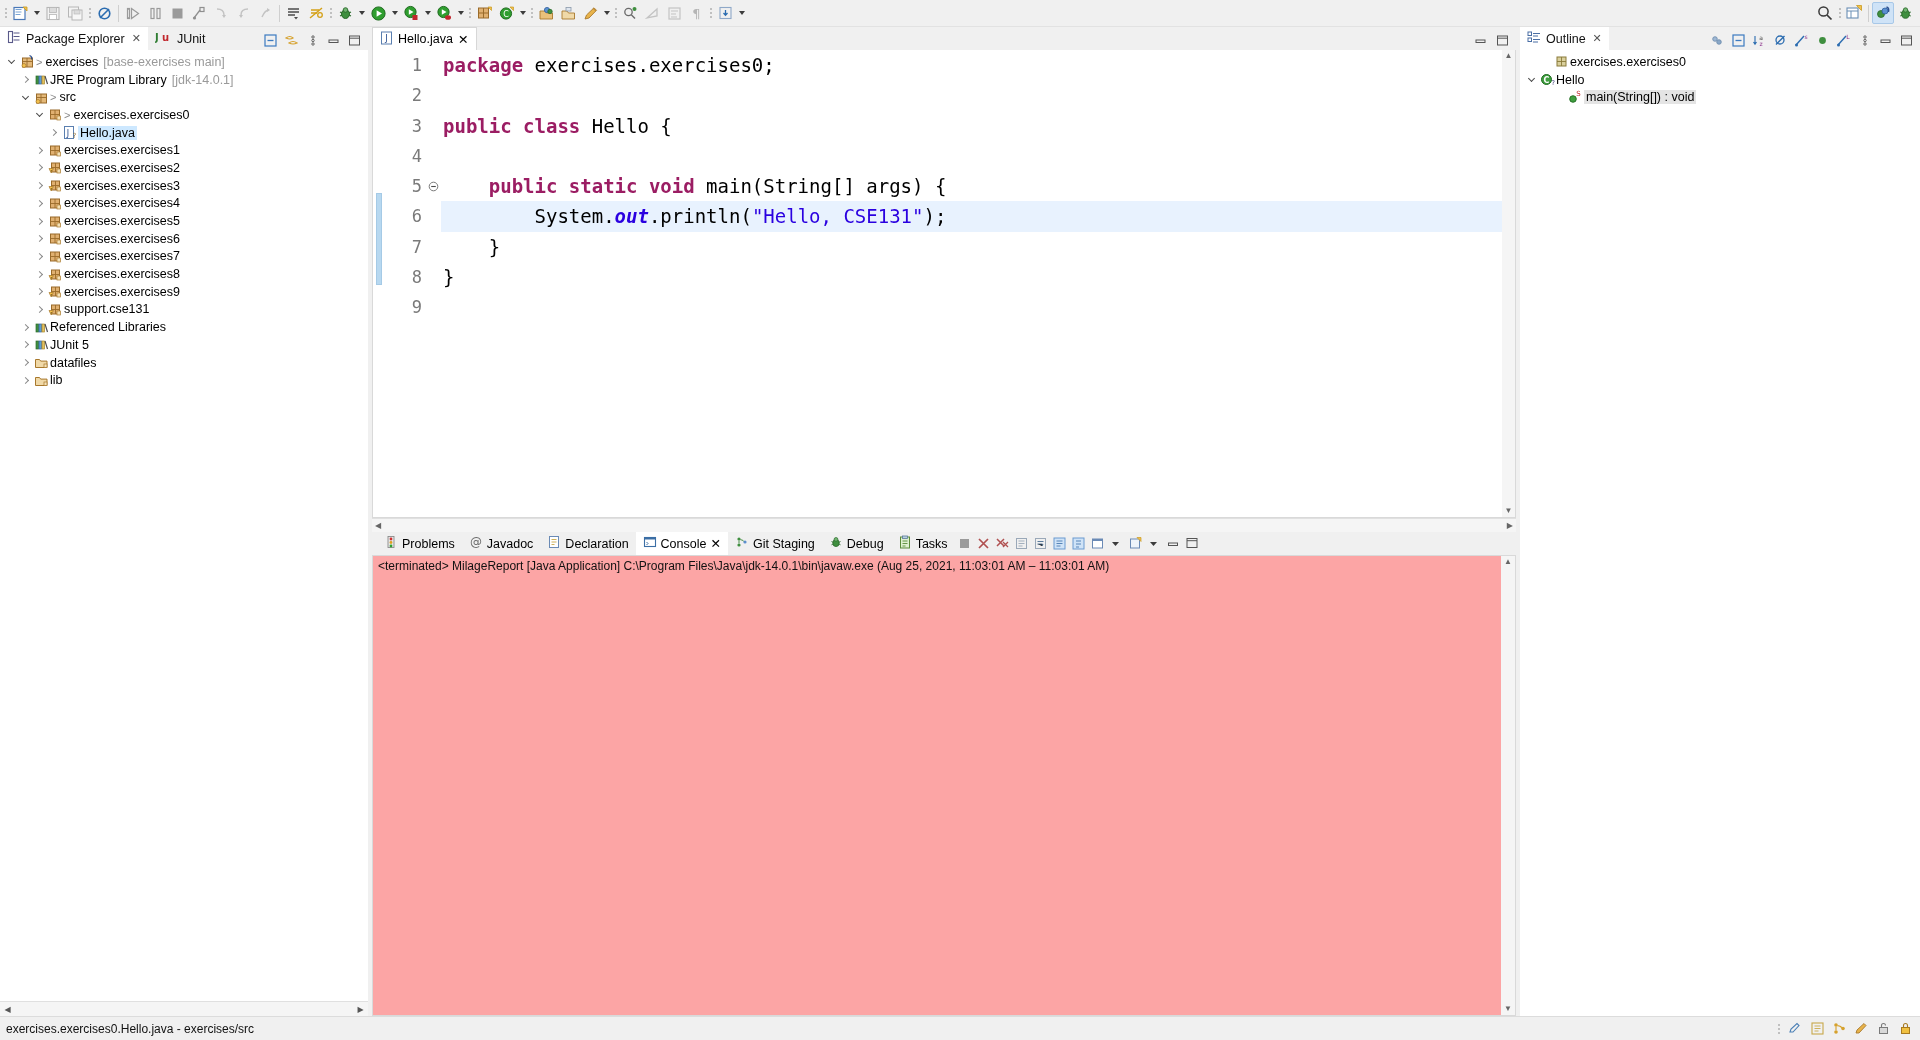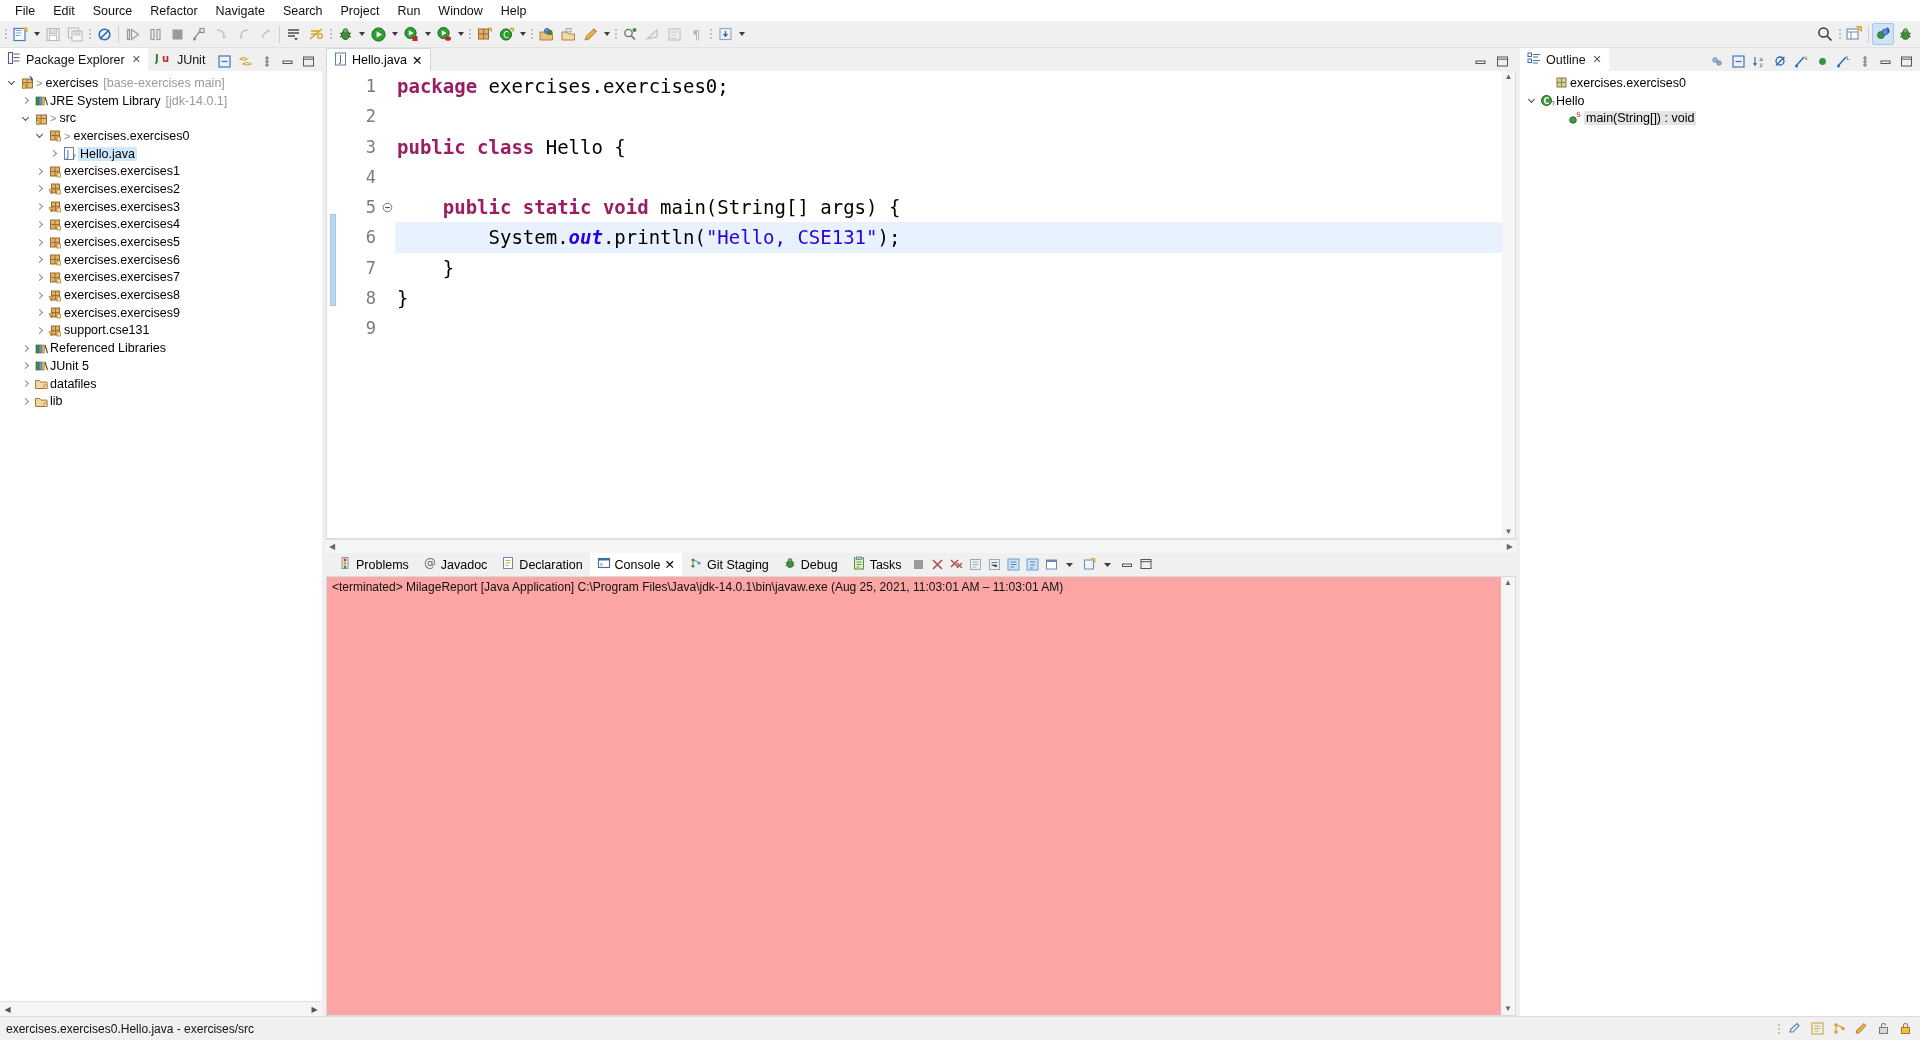--- a/index.html
+++ b/index.html
@@ -54,21 +54,21 @@
   .tb-arrow { width: 11px; height: 22px; display: flex; align-items: center; justify-content: center; }
   .tb-arrow:after { content: ""; border-left: 3.5px solid transparent; border-right: 3.5px solid transparent;
                     border-top: 4px solid #3c3c3c; }
   .tb-right { position: absolute; right: 4px; display: flex; align-items: center; }
   .persp-active { background: #cfe3f7; border: 1px solid #a8c8e8; border-radius: 2px; }
 
   
   .body-area { flex: 1 1 auto; display: flex; min-height: 0; background: #f0f0f0; }
 
   
-  .left-col { width: 322px; display: flex; flex-direction: column; min-width: 0; background: #fff; }
+  .left-col { width: 368px; display: flex; flex-direction: column; min-width: 0; background: #fff; }
   .view-tabs {
     height: 23px; display: flex; align-items: flex-end; background: #f0f0f0;
     position: relative; flex: 0 0 23px;
   }
   .vtab {
     height: 23px; display: flex; align-items: center; gap: 5px; padding: 0 7px;
     font-size: 12.5px; color: #111; white-space: nowrap; position: relative;
   }
   .vtab.active { background: #ffffff; }
   .vtab.active:after {
@@ -176,32 +176,20 @@
   }
   .status-right { margin-left: auto; display: flex; align-items: center; gap: 5px; }
   .sb-ico { width: 17px; height: 17px; display: flex; align-items: center; justify-content: center; }
 </style>
 </head>
 <body>
 
 <div class="app">
 
 
-  <div class="menubar">
-    <div class="menu-item">File</div>
-    <div class="menu-item">Edit</div>
-    <div class="menu-item">Source</div>
-    <div class="menu-item">Refactor</div>
-    <div class="menu-item">Navigate</div>
-    <div class="menu-item">Search</div>
-    <div class="menu-item">Project</div>
-    <div class="menu-item">Run</div>
-    <div class="menu-item">Window</div>
-    <div class="menu-item">Help</div>
-  </div>
 
   <div class="toolbar">
     <div class="tb-dots">
         <i></i>
         <i></i>
         <i></i>
       </div>
     <div class="tb">
       <svg width="17" height="17" viewBox="0 0 17 17">
           <rect x="2" y="2.5" width="11" height="12" fill="#fff" stroke="#4a78b8" stroke-width="1.2"></rect>
@@ -526,21 +514,21 @@
           <div class="trow" style="padding-left: 18px;">
             <span class="twist twist-r"></span>
             <span class="ico">
               <svg width="15" height="15" viewBox="0 0 15 15">
                 <rect x="2" y="4" width="2.5" height="8" fill="#3f8f3f" stroke="#2c6b2c" stroke-width=".7"></rect>
                 <rect x="5" y="4" width="2.5" height="8" fill="#5b9ed0" stroke="#2f5f9e" stroke-width=".7"></rect>
                 <rect x="8" y="4" width="2.5" height="8" fill="#e0c060" stroke="#a8872a" stroke-width=".7"></rect>
                 <path d="M11 4 l2.5 8" stroke="#4a4a4a" stroke-width="1.2"></path>
               </svg>
             </span>
-            <span class="lbl">JRE System Library</span>
+            <span class="lbl">JRE Program Library</span>
             <span class="sub">[jdk-14.0.1]</span>
           </div>
           <div class="trow" style="padding-left: 18px;">
             <span class="twist twist-d"></span>
             <span class="ico">
               <svg width="15" height="15" viewBox="0 0 15 15">
                 <rect x="2.5" y="4" width="10" height="9" fill="#e3b878" stroke="#9a6b2a" stroke-width="1"></rect>
                 <path d="M2.5 7.5h10M7 4v9" stroke="#9a6b2a" stroke-width=".9"></path>
                 <circle cx="4" cy="11.5" r="2" fill="#f2c14e" stroke="#a8782c" stroke-width=".7"></circle>
               </svg>

